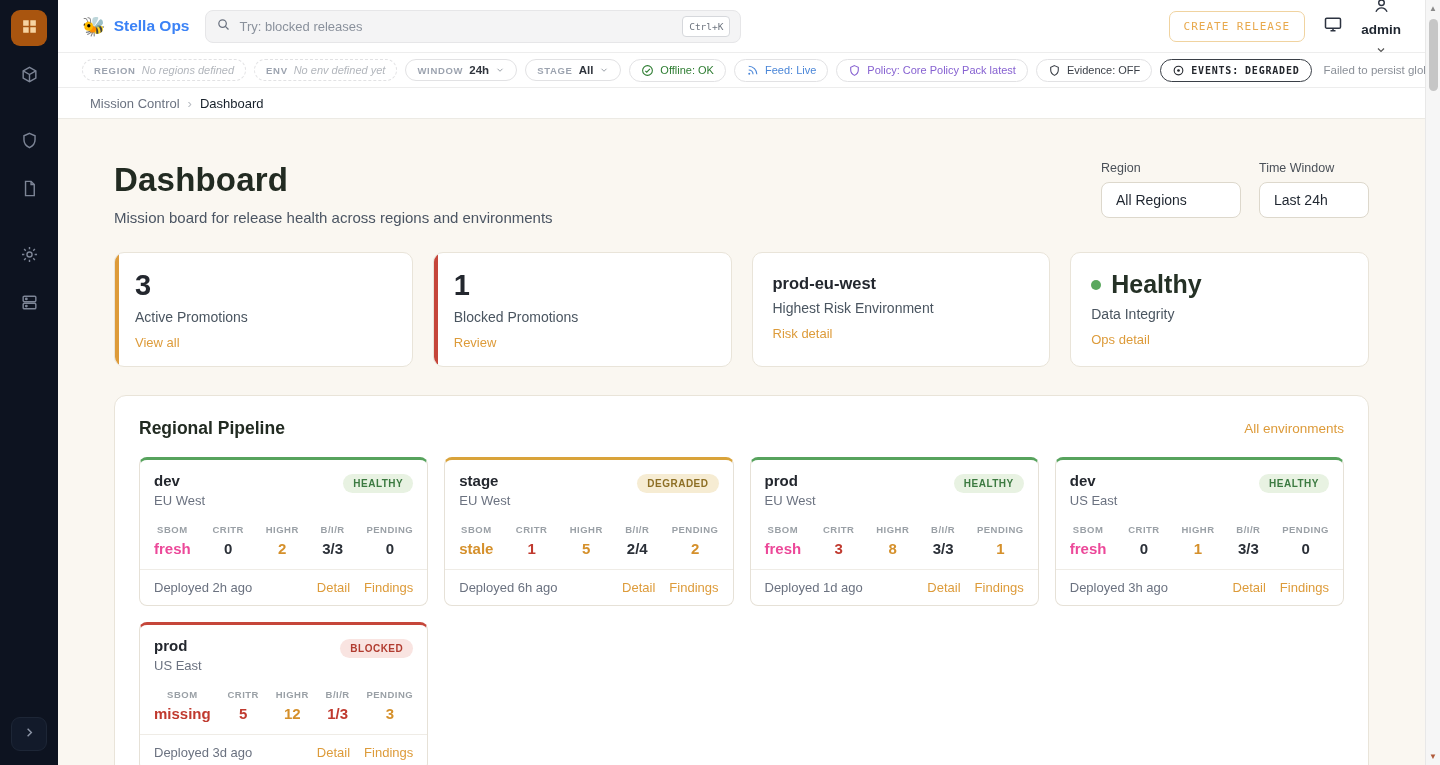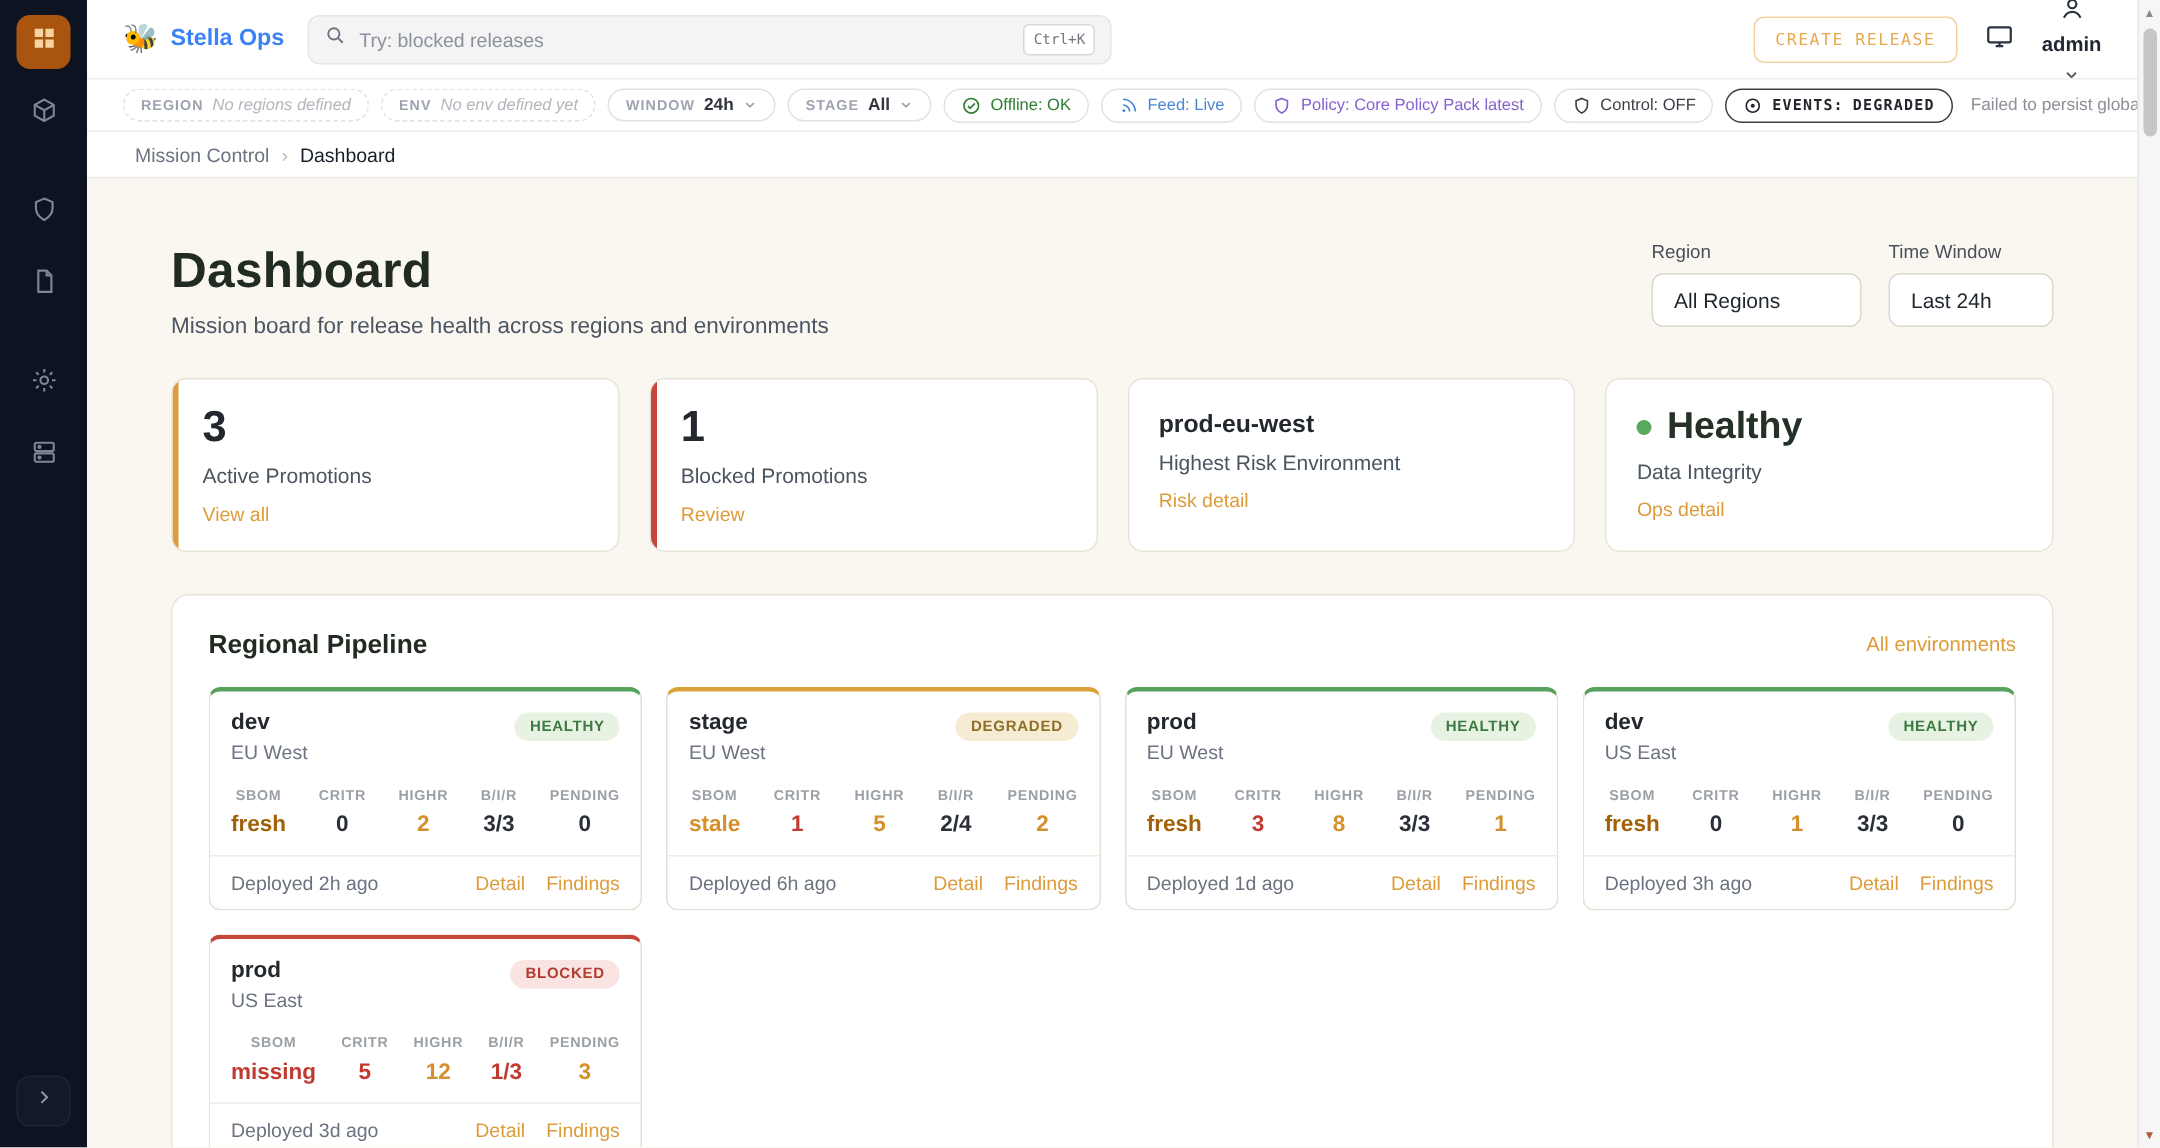--- a/index.html
+++ b/index.html
@@ -96,21 +96,21 @@
   .env-name { font-size:15px; font-weight:bold; color:#23272e; }
   .env-region { font-size:13px; color:#6b7280; margin-top:4px; }
   .badge { font-size:10px; font-weight:bold; letter-spacing:.5px; border-radius:999px; padding:4px 10px; margin-top:2px; }
   .env-card[data-status="healthy"] .badge { background:#e8f2e2; color:#3c7a41; }
   .env-card[data-status="degraded"] .badge { background:#f6ecd3; color:#8d6f25; }
   .env-card[data-status="blocked"] .badge { background:#f9e4e1; color:#b13c30; }
   .env-stats { display:flex; justify-content:space-between; padding:6px 14px 12px; }
   .stat-col { text-align:center; }
   .stat-col .clabel { font-size:9.5px; letter-spacing:.5px; color:#9aa0a6; font-weight:bold; }
   .stat-col .cvalue { font-size:15px; font-weight:bold; margin-top:5px; color:#2b3038; }
-  .cvalue[data-tone="good"] { color:#a16207; }
+  .cvalue[data-tone="good"] { color:#ec4899; }
   .cvalue[data-tone="warn"] { color:#d5902b; }
   .cvalue[data-tone="bad"] { color:#c03a2f; }
   .cvalue[data-tone="neutral"] { color:#2b3038; }
   .env-foot { border-top:1px solid #efece6; display:flex; justify-content:space-between; align-items:center; padding:10px 14px; }
   .deployed { font-size:13px; color:#6b7280; }
   .foot-links { display:flex; gap:14px; }
   .foot-links span { font-size:13px; color:#dd9b3a; cursor:pointer; }
 
   
   .scrollbar { width:15px; background:#f6f6f6; border-left:1px solid #e8e8e8; display:flex; flex-direction:column; align-items:center; flex-shrink:0; }
@@ -244,21 +244,21 @@
     <span class="pill purple">
       <svg class="picon" viewBox="0 0 24 24" fill="none" stroke="currentColor" stroke-width="2">
           <path d="M12 3l7 3v5c0 4.5-3 8-7 10-4-2-7-5.5-7-10V6l7-3z"></path>
         </svg>
       <span>Policy: Core Policy Pack latest</span>
     </span>
     <span class="pill dark">
       <svg class="picon" viewBox="0 0 24 24" fill="none" stroke="currentColor" stroke-width="2">
           <path d="M12 3l7 3v5c0 4.5-3 8-7 10-4-2-7-5.5-7-10V6l7-3z"></path>
         </svg>
-      <span>Control: OFF</span>
+      <span>Evidence: OFF</span>
     </span>
     <span class="pill events">
       <svg class="picon" viewBox="0 0 24 24" fill="none" stroke="currentColor" stroke-width="2">
           <circle cx="12" cy="12" r="8"></circle>
           <circle cx="12" cy="12" r="2.5" fill="currentColor" stroke="none"></circle>
         </svg>
       <span>EVENTS:</span>
       <span>DEGRADED</span>
     </span>
     <span class="ctx-warning">Failed to persist global context preferences.</span>

